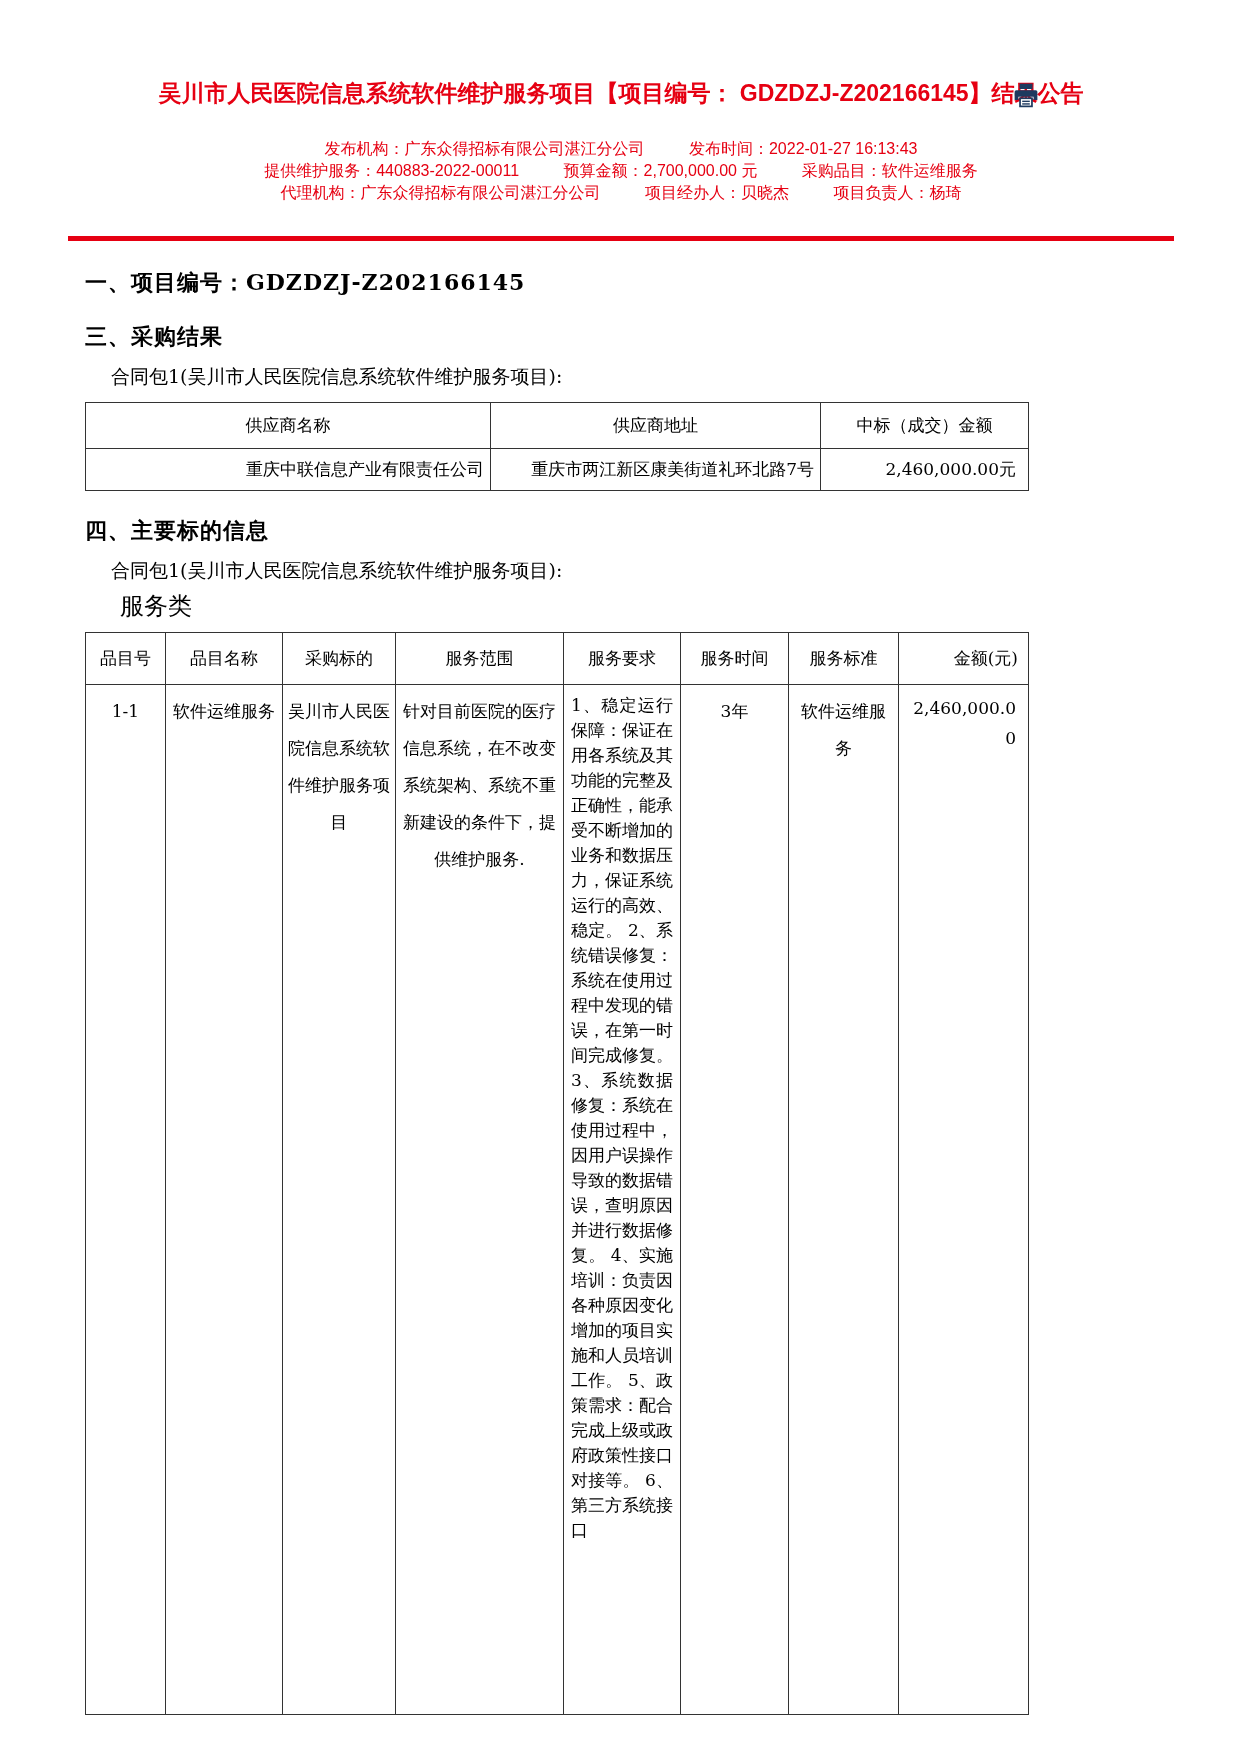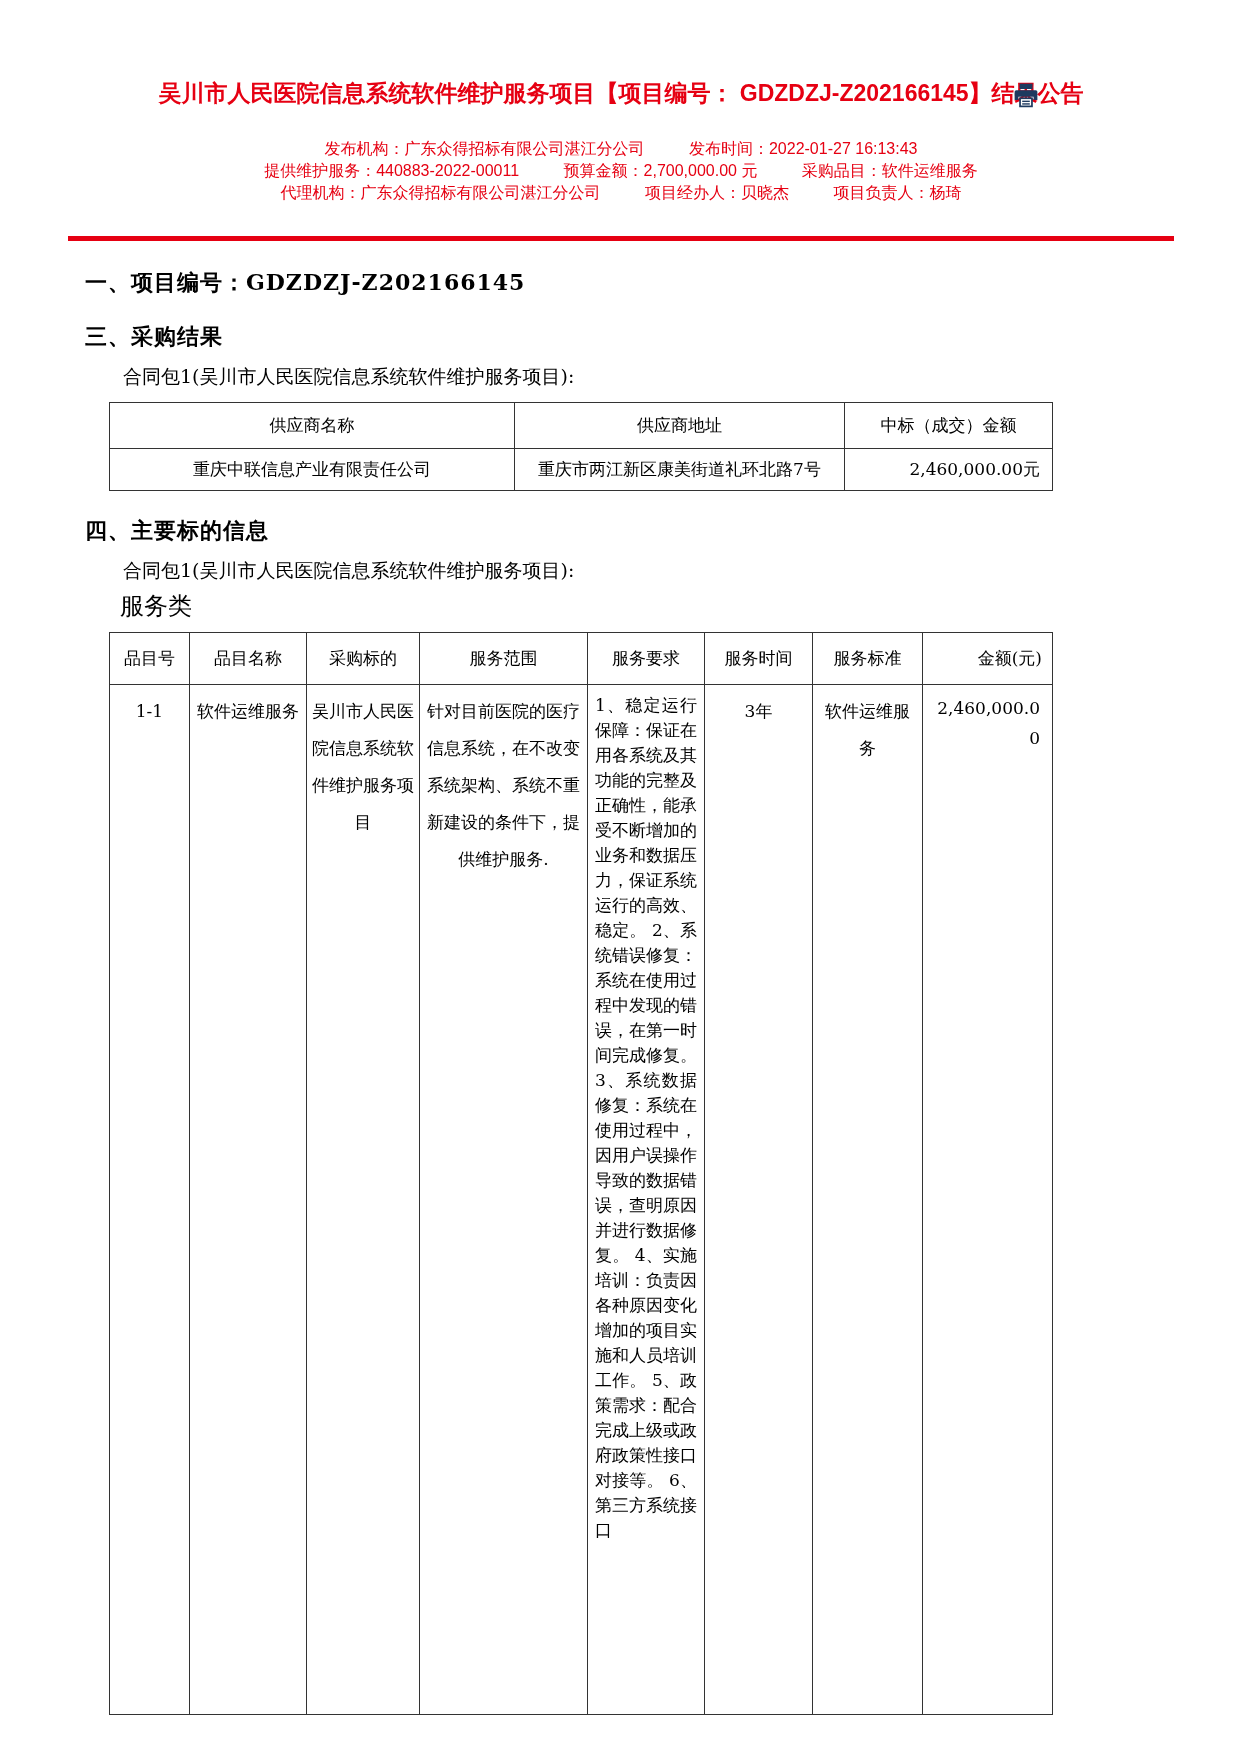--- a/index.html
+++ b/index.html
@@ -56,47 +56,46 @@
   .sec-heading {
     margin-top:24px;
     font-size:22px;
     font-weight:bold;
     line-height:30px;
     letter-spacing:1px;
   }
   .sec-heading:first-child { margin-top:26px; }
   .pkg-line {
     margin-top:12px;
-    margin-left:38px;
+    margin-left:26px;
     font-size:19px;
     line-height:26px;
   }
   .category-line {
     margin-top:10px;
     margin-left:35px;
     font-size:24px;
     line-height:26px;
   }
   table {
     margin-top:13px;
     border-collapse:collapse;
     table-layout:fixed;
     width:943px;
     font-size:17px;
-    margin-left:24px;
   }
   th, td {
     border:1px solid #333;
     font-weight:normal;
     padding:2px 6px;
     word-break:break-all;
   }
   
   .t1 th { height:46px; text-align:center; vertical-align:middle; }
-  .t1 td { height:42px; text-align:center; vertical-align:middle; }
+  .t1 td { height:42px; text-align:right; vertical-align:middle; }
   .t1 td.amount { text-align:right; padding-right:12px; }
   
   .t2 th { height:52px; text-align:center; vertical-align:middle; }
   .t2 th.num-h { text-align:right; padding-right:10px; }
   .t2 td {
     height:1030px;
     vertical-align:top;
     text-align:center;
     padding-top:8px;
     line-height:37px;

